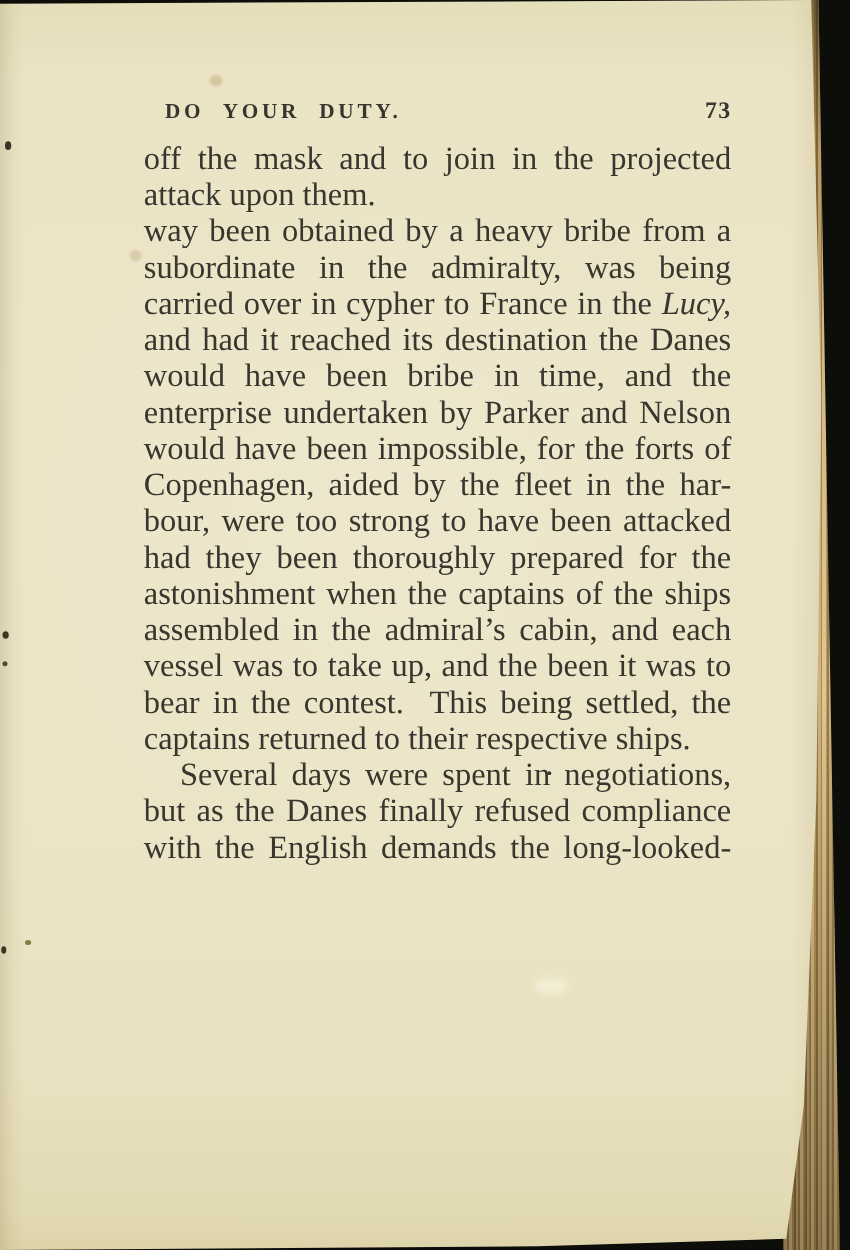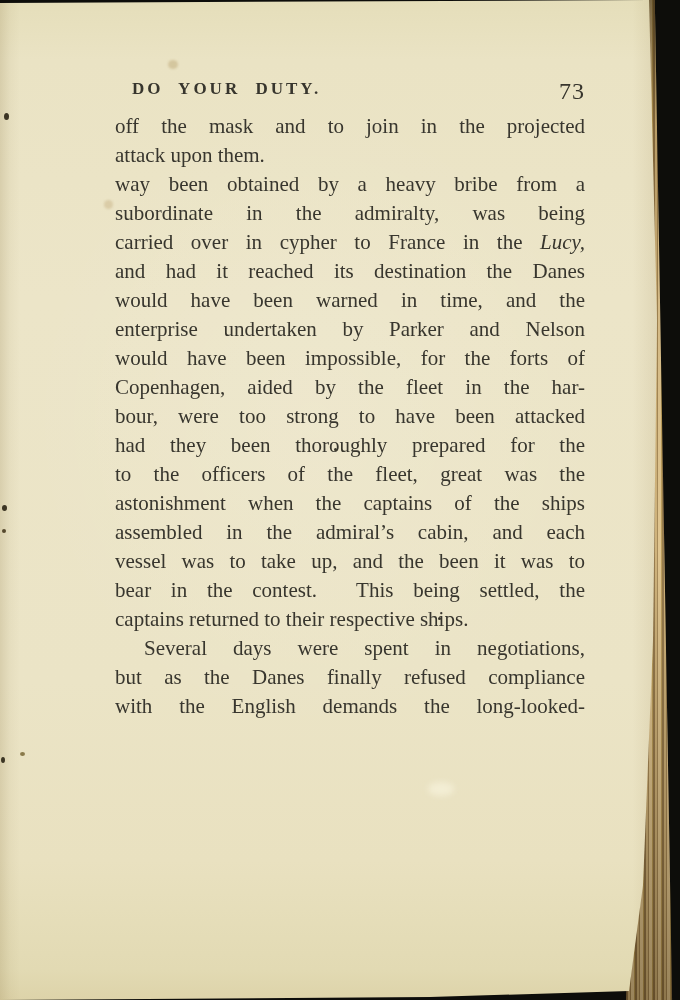--- a/index.html
+++ b/index.html
@@ -42,27 +42,27 @@
     position: absolute;
     left: 115px; top: 79px; width: 470px; height: 24px;
     color: #37352d;
   }
   #running-title {
     position: absolute; left: 17px; right: 0; text-align: left;
     font-size: 17px; font-weight: 700; letter-spacing: 3px; word-spacing: 8px;
   }
   #page-number {
     position: absolute; right: 0; top: -1px;
-    font-size: 24px; font-weight: 400; letter-spacing: 1px;
+    font-size: 19px; font-weight: 700; letter-spacing: 1px;
   }
   #text-block {
     position: absolute;
     left: 115px; top: 112px; width: 470px;
     color: #38362e;
-    font-size: 21px;
+    font-size: 26px;
     line-height: 29px;
   }
   .line {
     height: 29px;
     white-space: normal;
     text-align: justify;
     text-align-last: justify;
   }
   .line.lastline {
     text-align: left;
@@ -87,27 +87,26 @@
   <div id="text-block">
       <div>
         <div class="line">off the mask and to join in the projected</div>
         <div class="line lastline">attack upon them.</div>
       </div>
       <div>
         <div class="line">way been obtained by a heavy bribe from a</div>
         <div class="line">subordinate in the admiralty, was being</div>
         <div class="line"><span>carried over in cypher to France in the </span><i>Lucy,</i></div>
         <div class="line">and had it reached its destination the Danes</div>
-        <div class="line">would have been warned in time, and the</div>
+        <div class="line">would have been bribe in time, and the</div>
         <div class="line">enterprise undertaken by Parker and Nelson</div>
         <div class="line">would have been impossible, for the forts of</div>
         <div class="line">Copenhagen, aided by the fleet in the har-</div>
         <div class="line">bour, were too strong to have been attacked</div>
         <div class="line">had they been thoroughly prepared for the</div>
-        <div class="line">to the officers of the fleet, great was the</div>
         <div class="line">astonishment when the captains of the ships</div>
         <div class="line">assembled in the admiral’s cabin, and each</div>
         <div class="line">vessel was to take up, and the been it was to</div>
         <div class="line">bear in the contest.&nbsp; This being settled, the</div>
         <div class="line lastline">captains returned to their respective ships.</div>
       </div>
       <div>
         <div class="line indent">Several days were spent in negotiations,</div>
         <div class="line">but as the Danes finally refused compliance</div>
         <div class="line">with the English demands the long-looked-</div>

